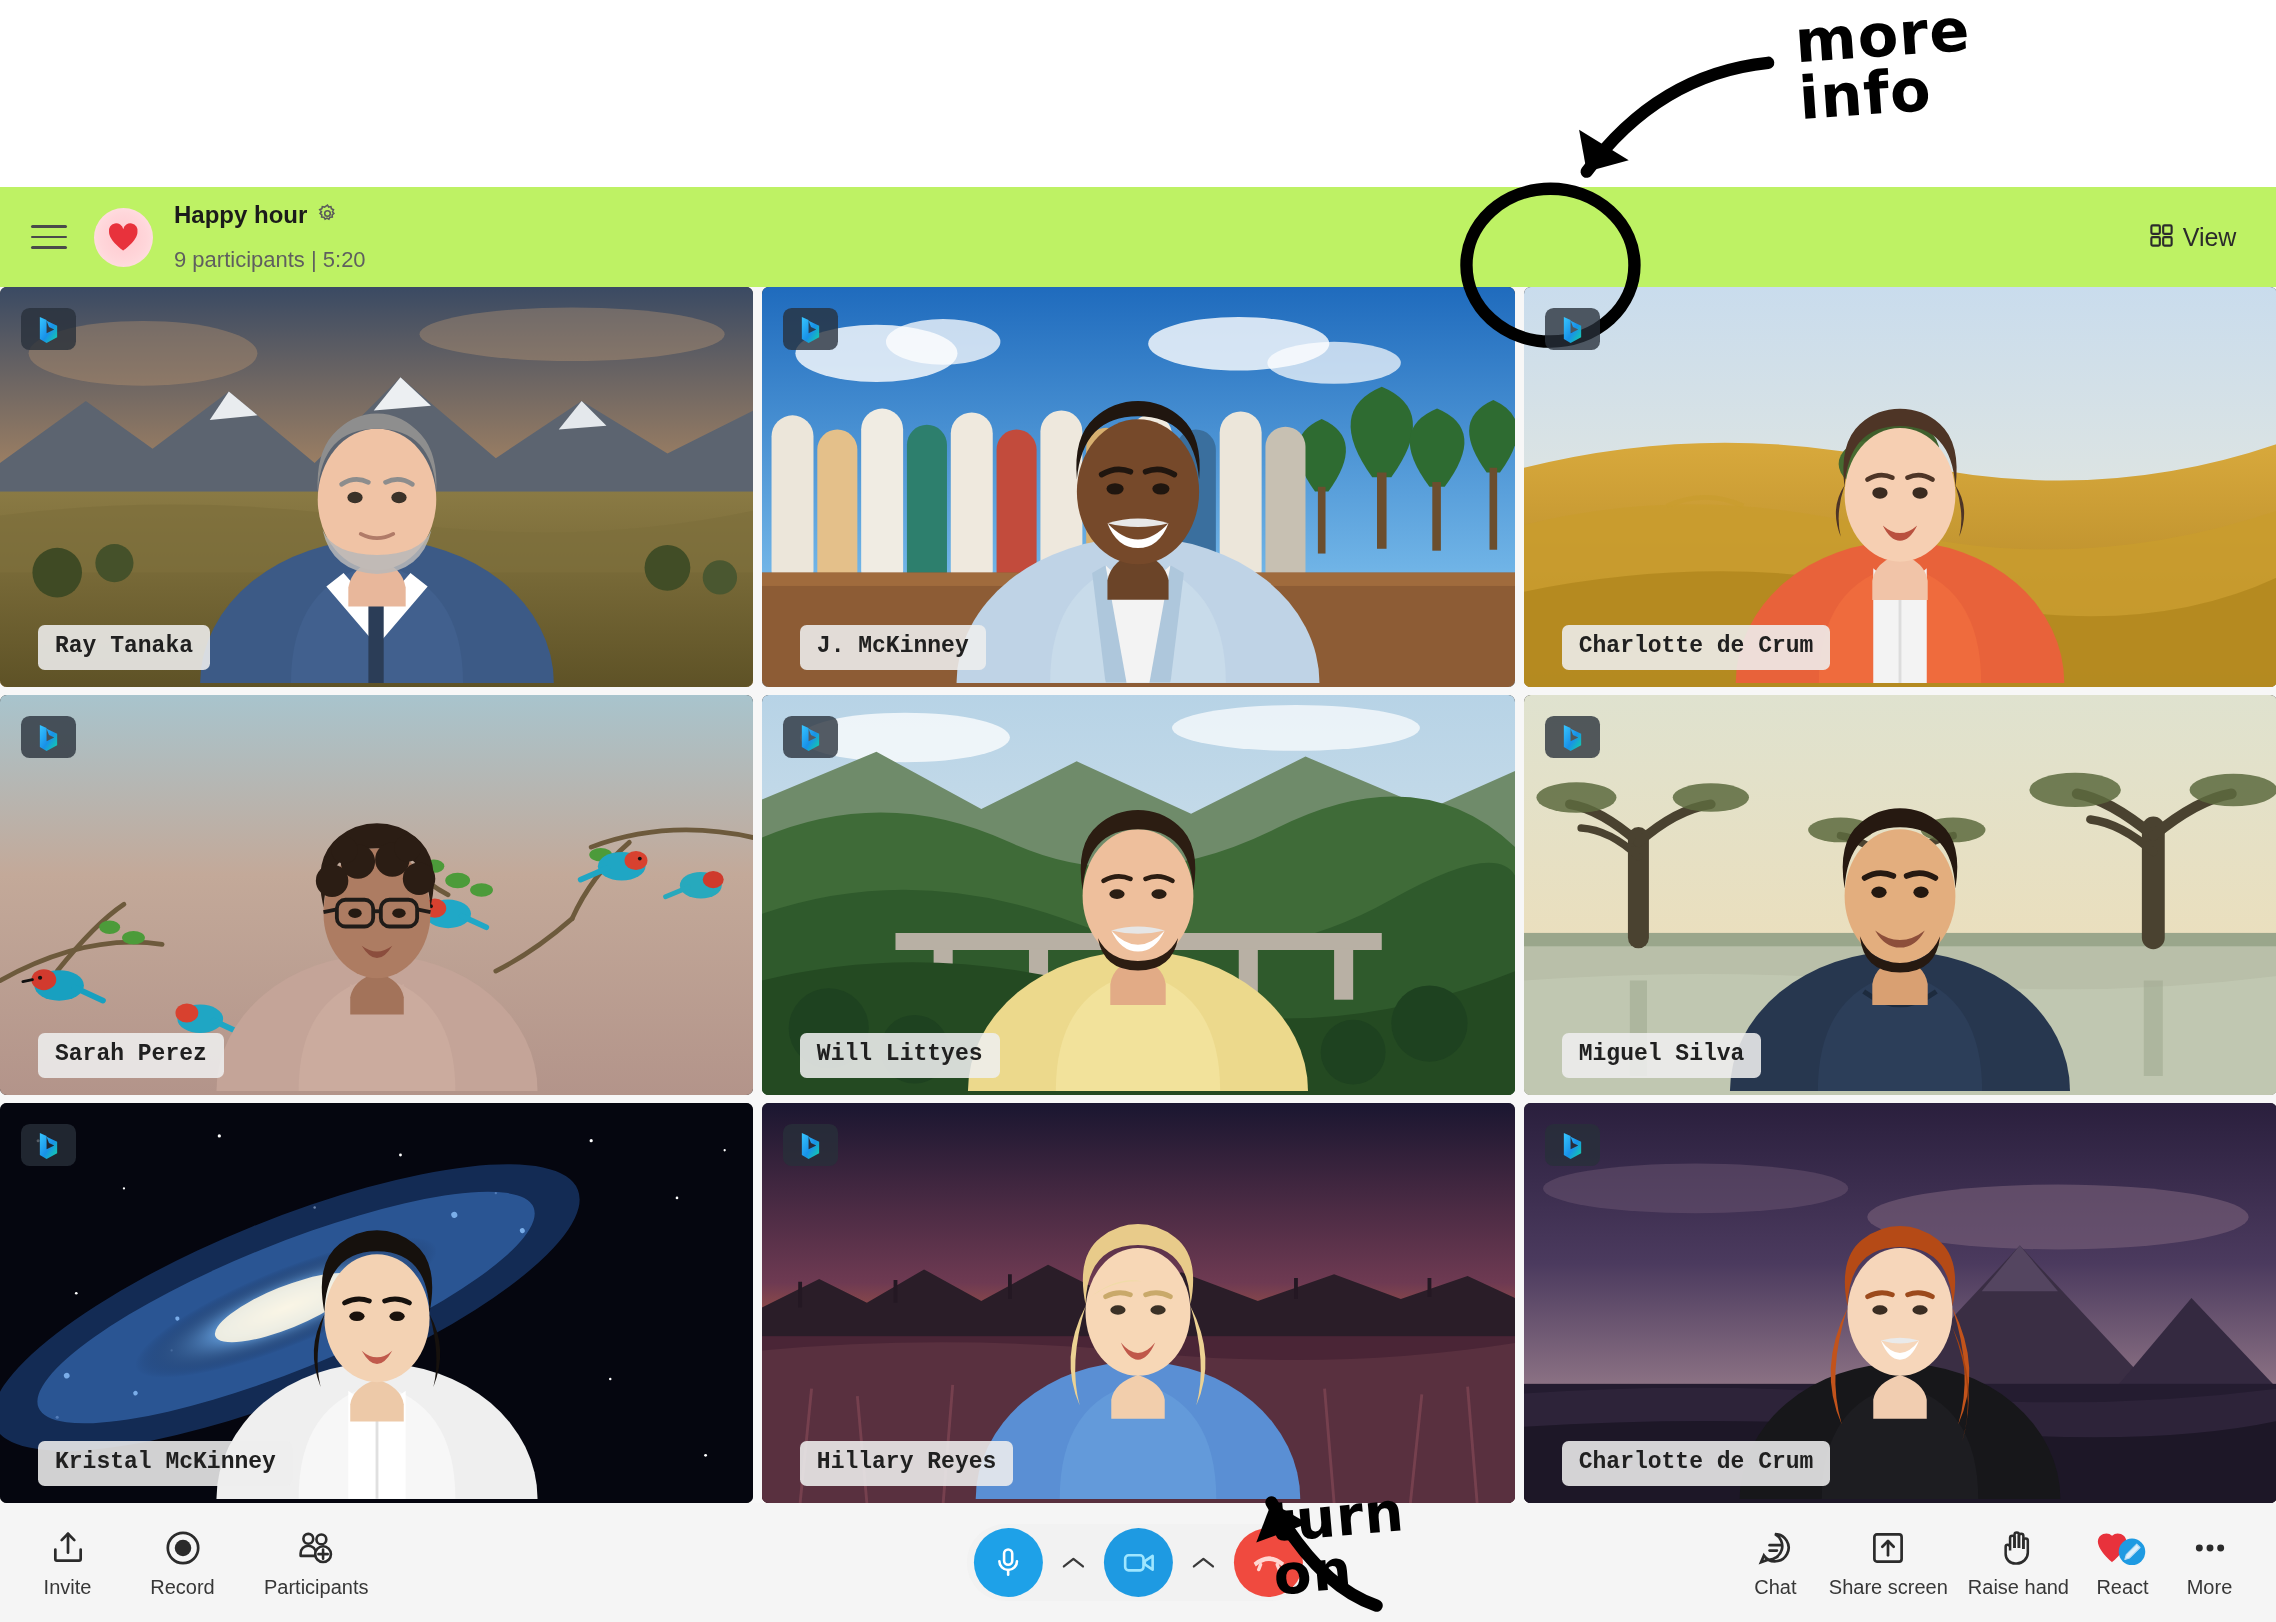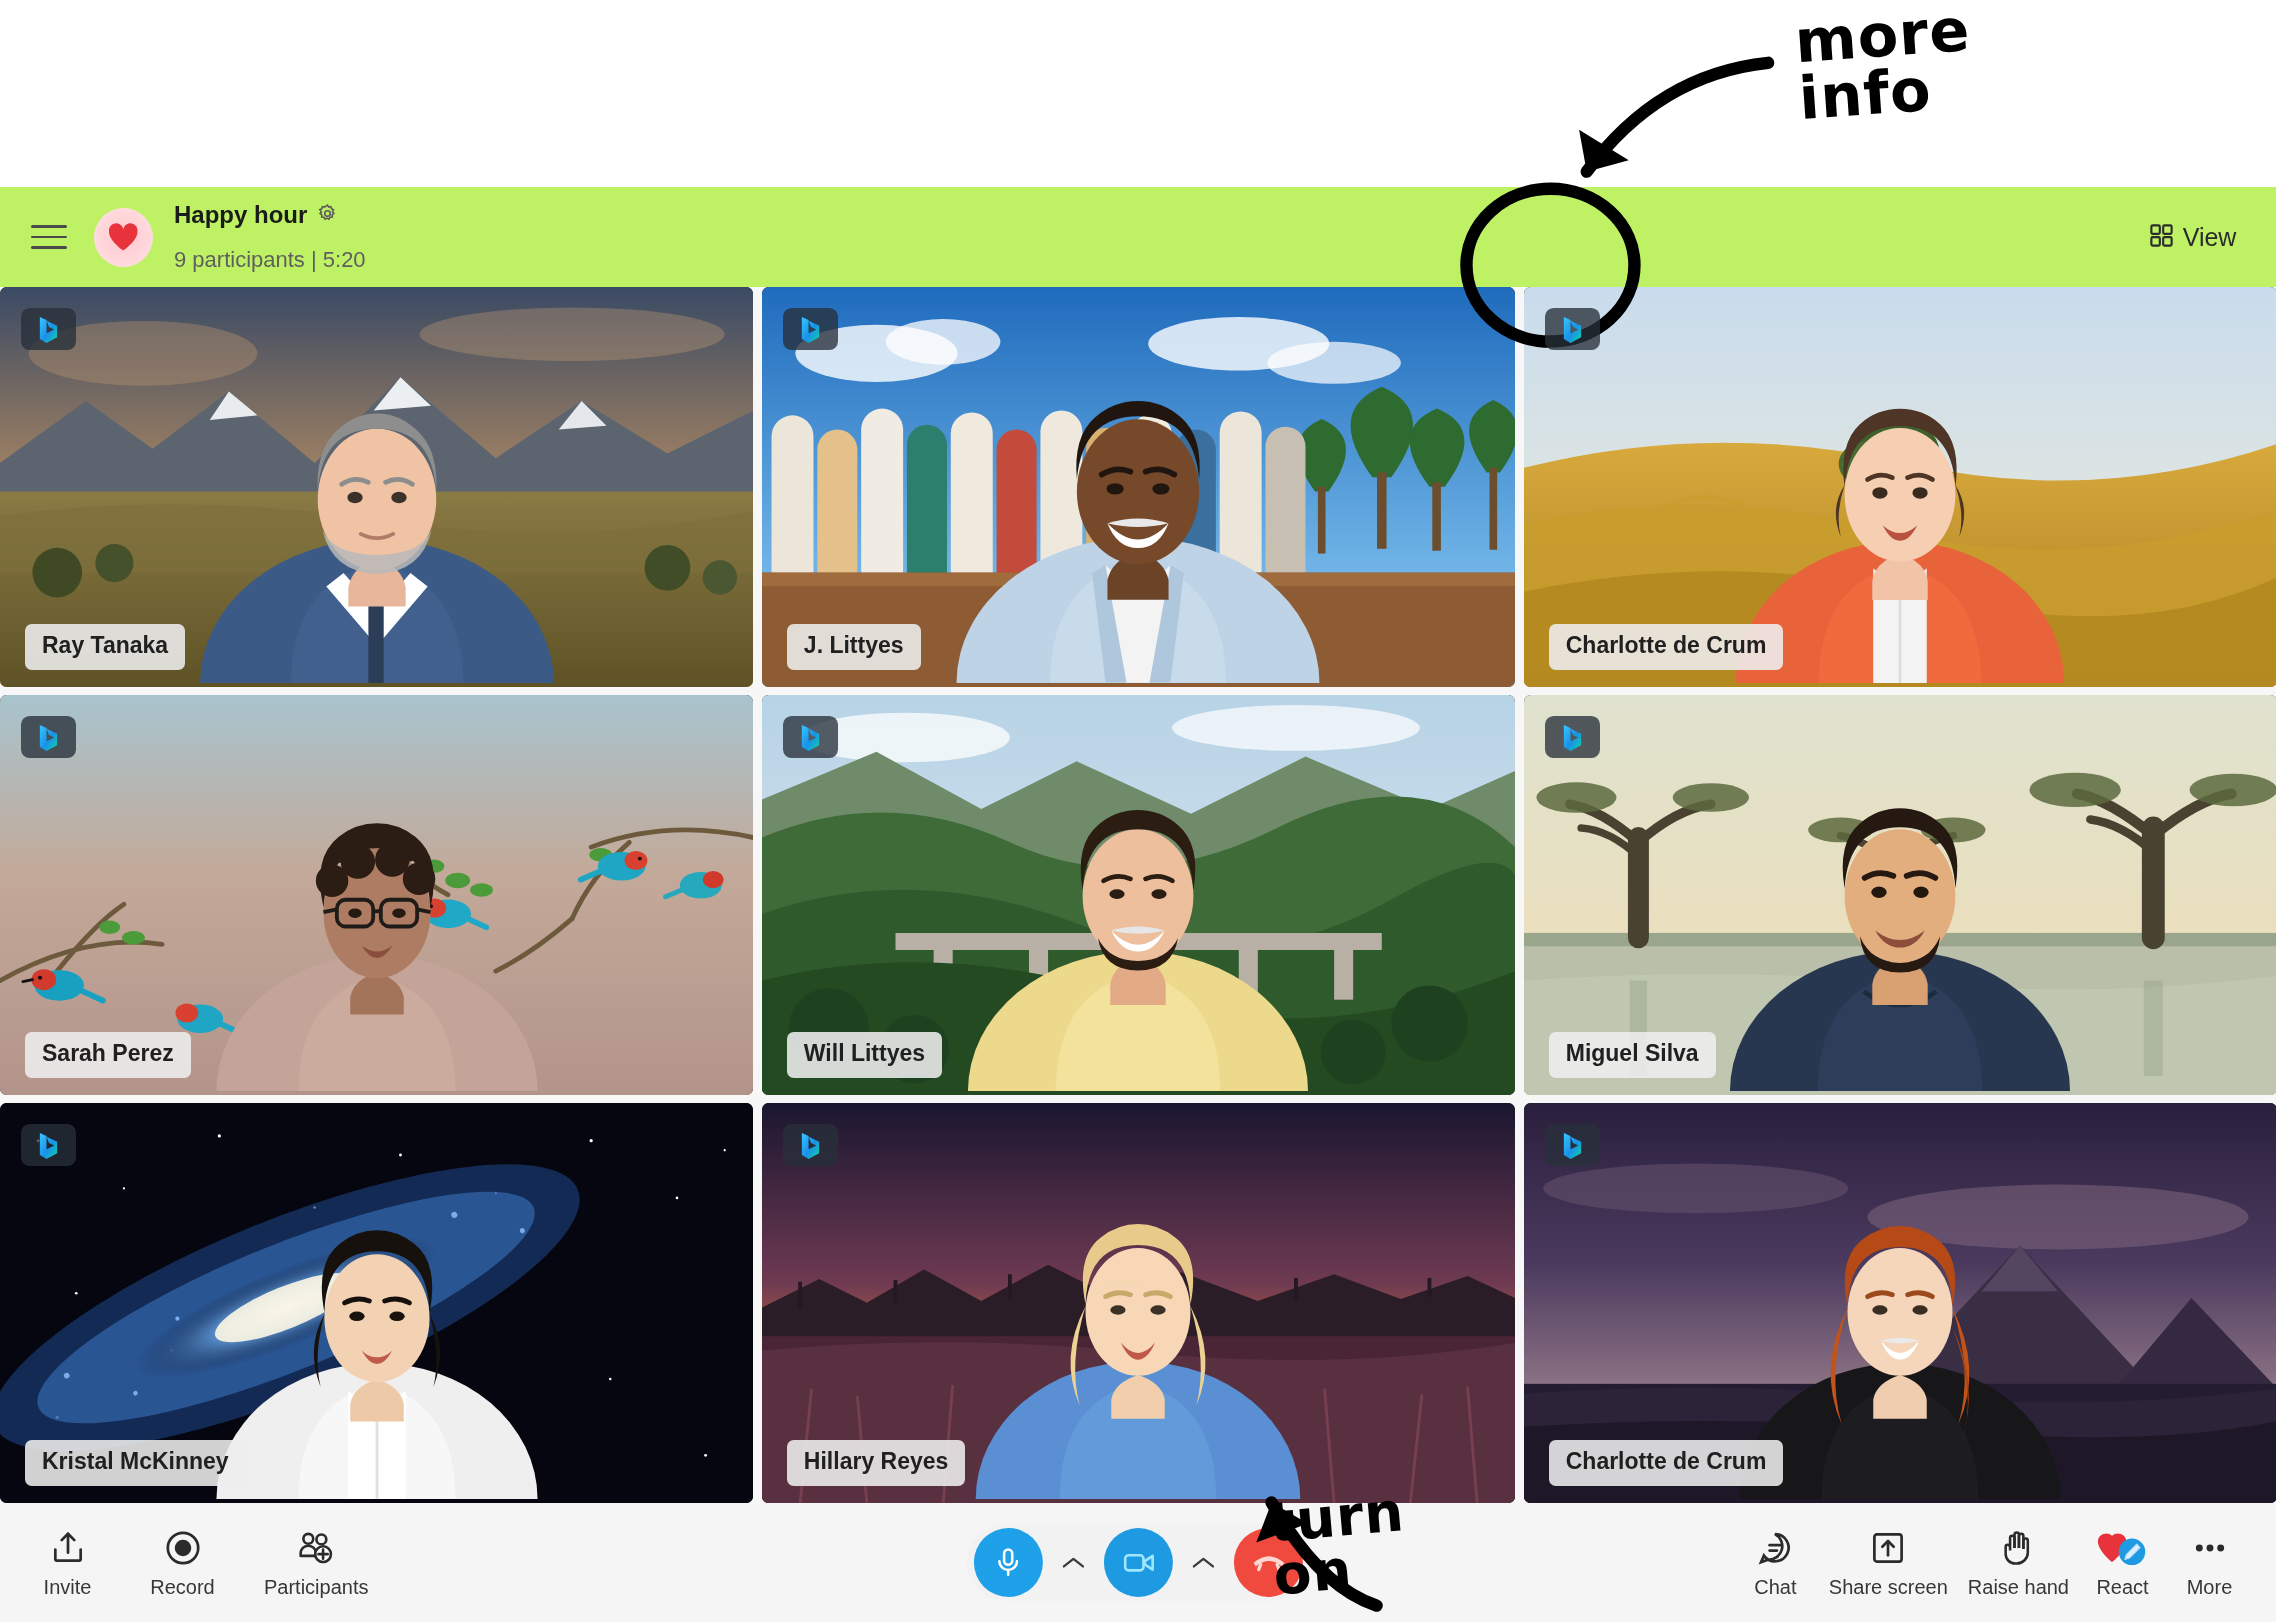--- a/index.html
+++ b/index.html
@@ -104,29 +104,30 @@
     left: 21px; top: 21px;
     width: 55px; height: 42px;
     border-radius: 8.6px;
     background: rgba(40,48,58,0.78);
     display: flex; align-items: center; justify-content: center;
     cursor: pointer;
     z-index: 4;
   }
   .name-chip {
     position: absolute;
-    left: 25px; bottom: 17px;
+    left: 38px; bottom: 17px;
     background: rgba(238,238,238,0.88);
     color: #202020;
     font-size: 23px;
     font-weight: bold;
     padding: 8.6px 17px 10.5px 17px;
     border-radius: 6.7px;
     z-index: 4;
     white-space: nowrap;
+    font-family: Liberation Mono, monospace;
   }
 
   
   #toolbar {
     height: 119px;
     flex: 0 0 119px;
     background: #f5f5f5;
     display: flex;
     align-items: center;
     position: relative;
@@ -365,21 +366,21 @@
           <path d="M208 124 q15 -6 30 3" stroke="#20160f" stroke-width="6" fill="none" stroke-linecap="round"></path>
           <path d="M168 178 q32 34 64 0 q-10 26 -32 26 q-22 0 -32 -26z" fill="#ffffff"></path>
           <path d="M168 178 q32 -10 64 0 q-32 8 -64 0z" fill="#e8e8e8"></path>
         </svg>
       </div>
       <div class="bing-badge">
         <svg width="25" height="29" viewBox="0 0 26 30">
           <path d="M4 2 L11 5 L11 19 L19 15 L13.5 12.5 L11 6 L22 11 L22 23 L11 29 L4 25 Z" fill="url(#bg1)"></path>
         </svg>
       </div>
-      <div class="name-chip">J. Littyes</div>
+      <div class="name-chip">J. McKinney</div>
     </div>
 
     <div class="tile">
       <div class="tile-bg">
         <svg width="100%" height="100%" viewBox="0 0 790 420" preserveAspectRatio="xMidYMid slice">
           <defs>
             <linearGradient id="t3sky" x1="0" y1="0" x2="0" y2="1">
               <stop offset="0%" stop-color="#c9dced"></stop>
                 <stop offset="100%" stop-color="#f0ecd8"></stop>
             </linearGradient>

